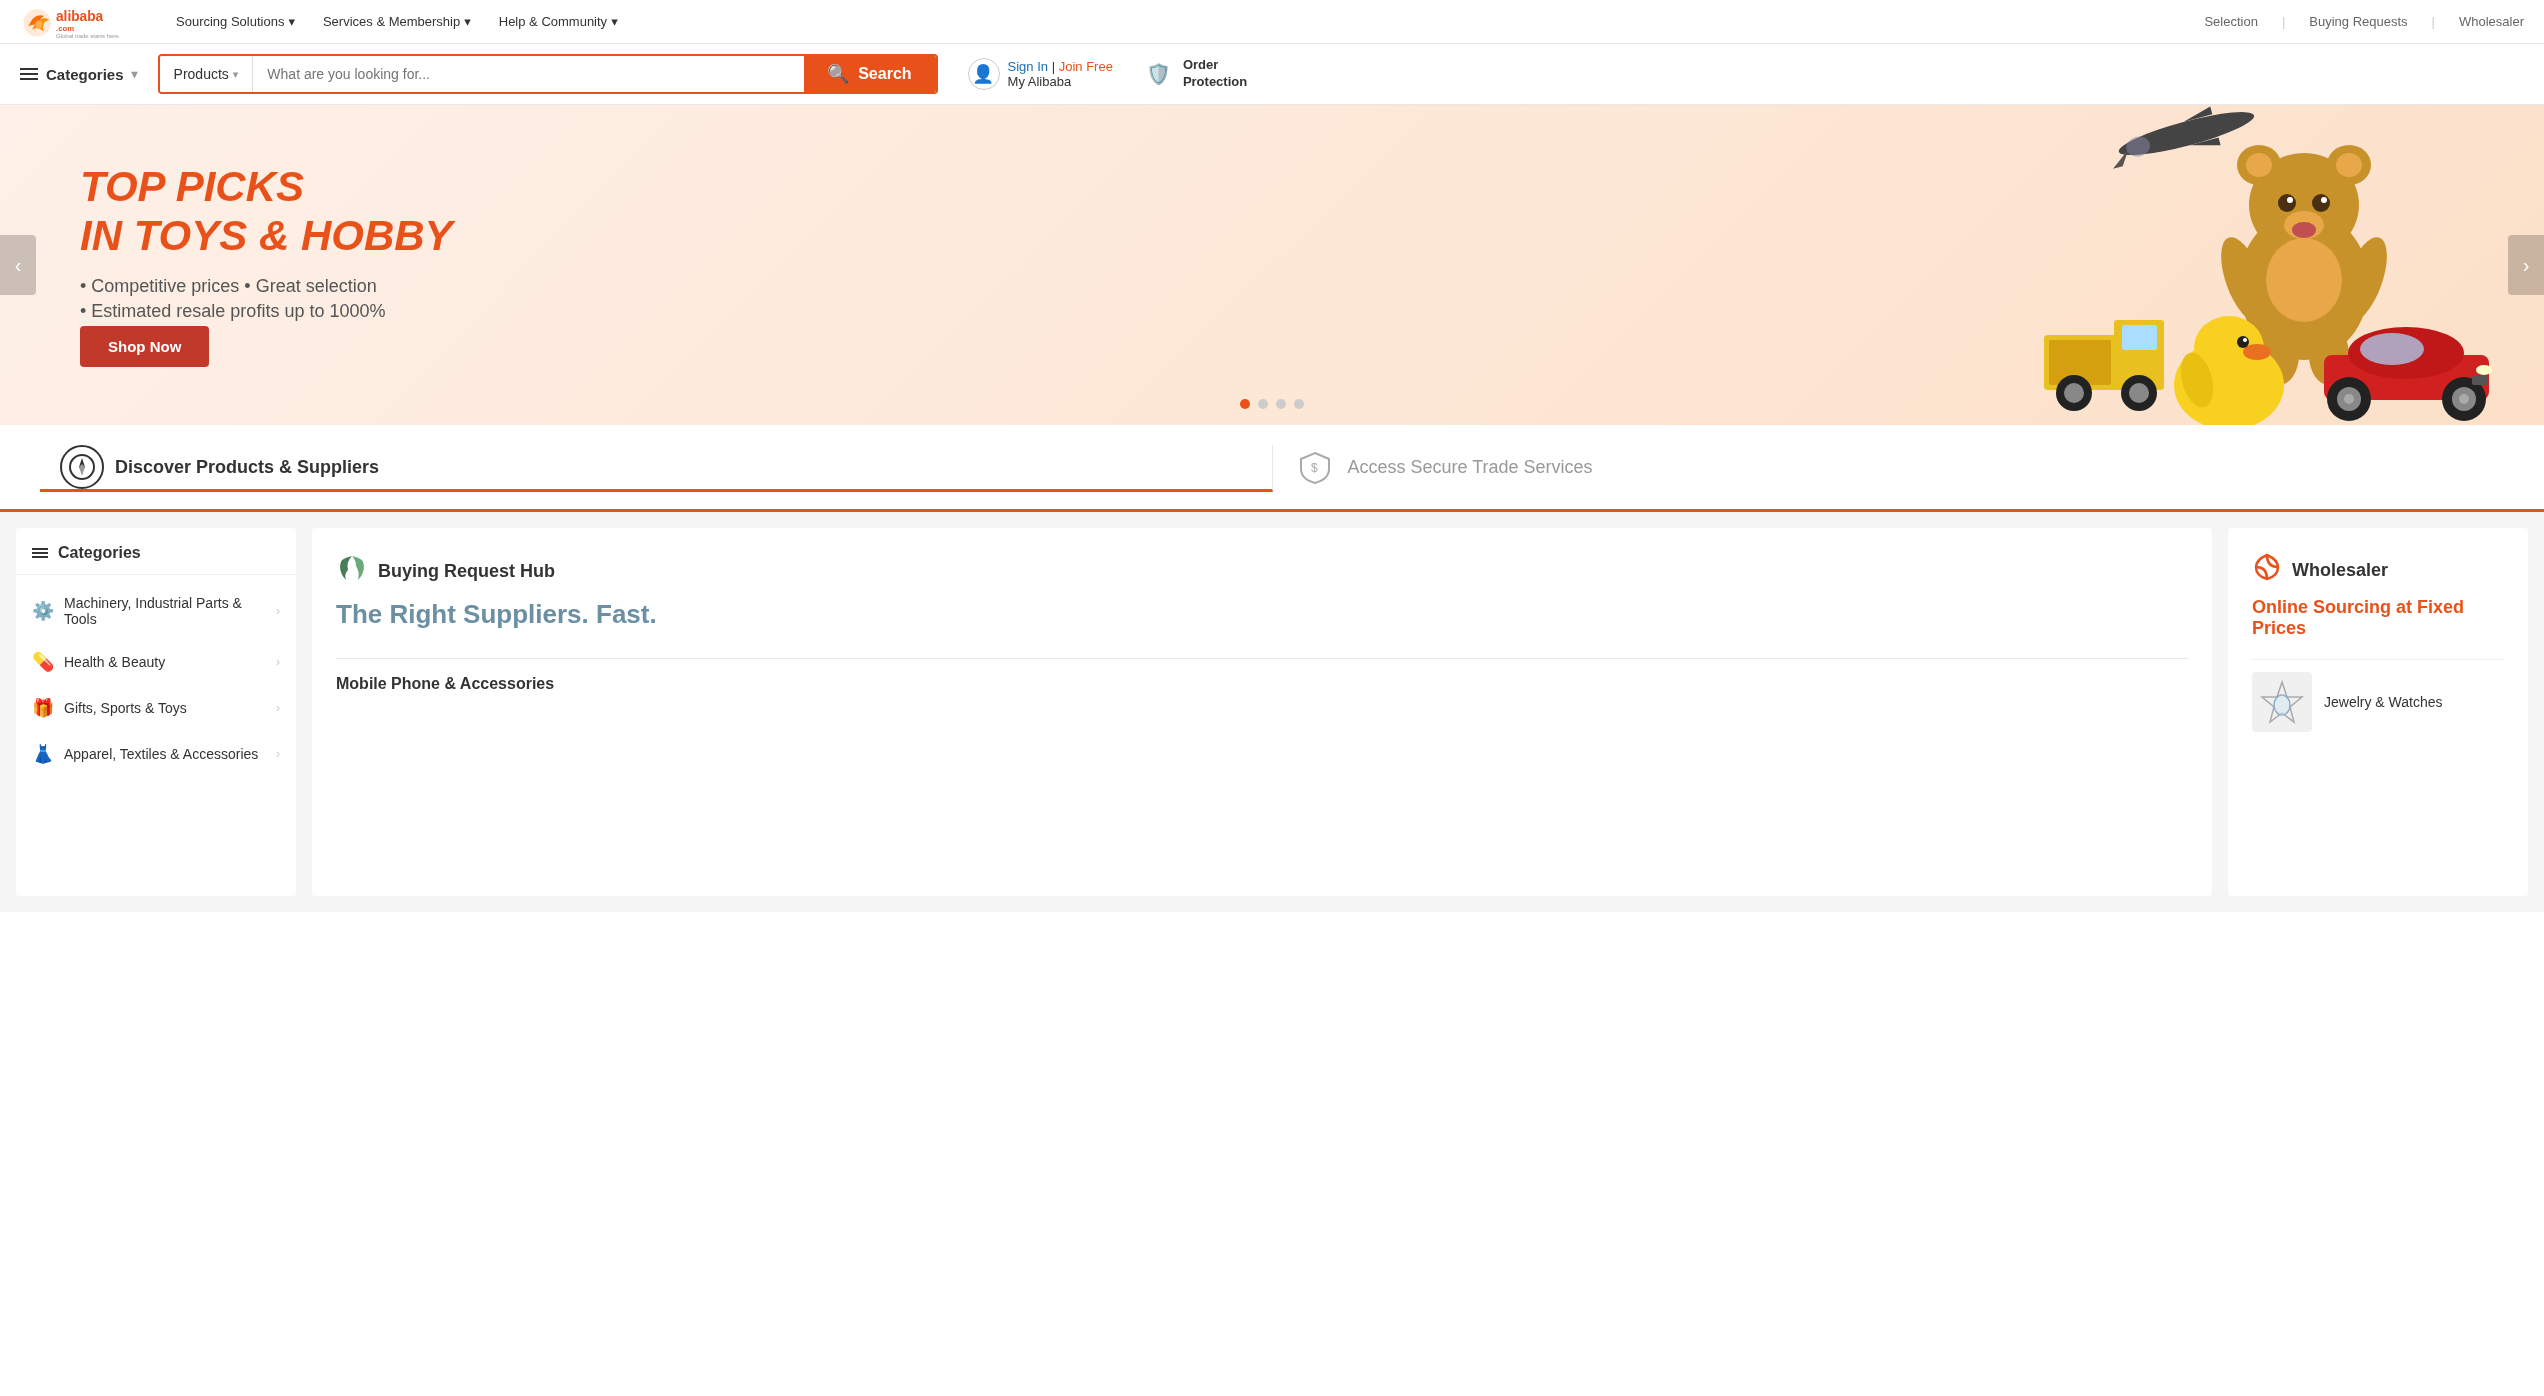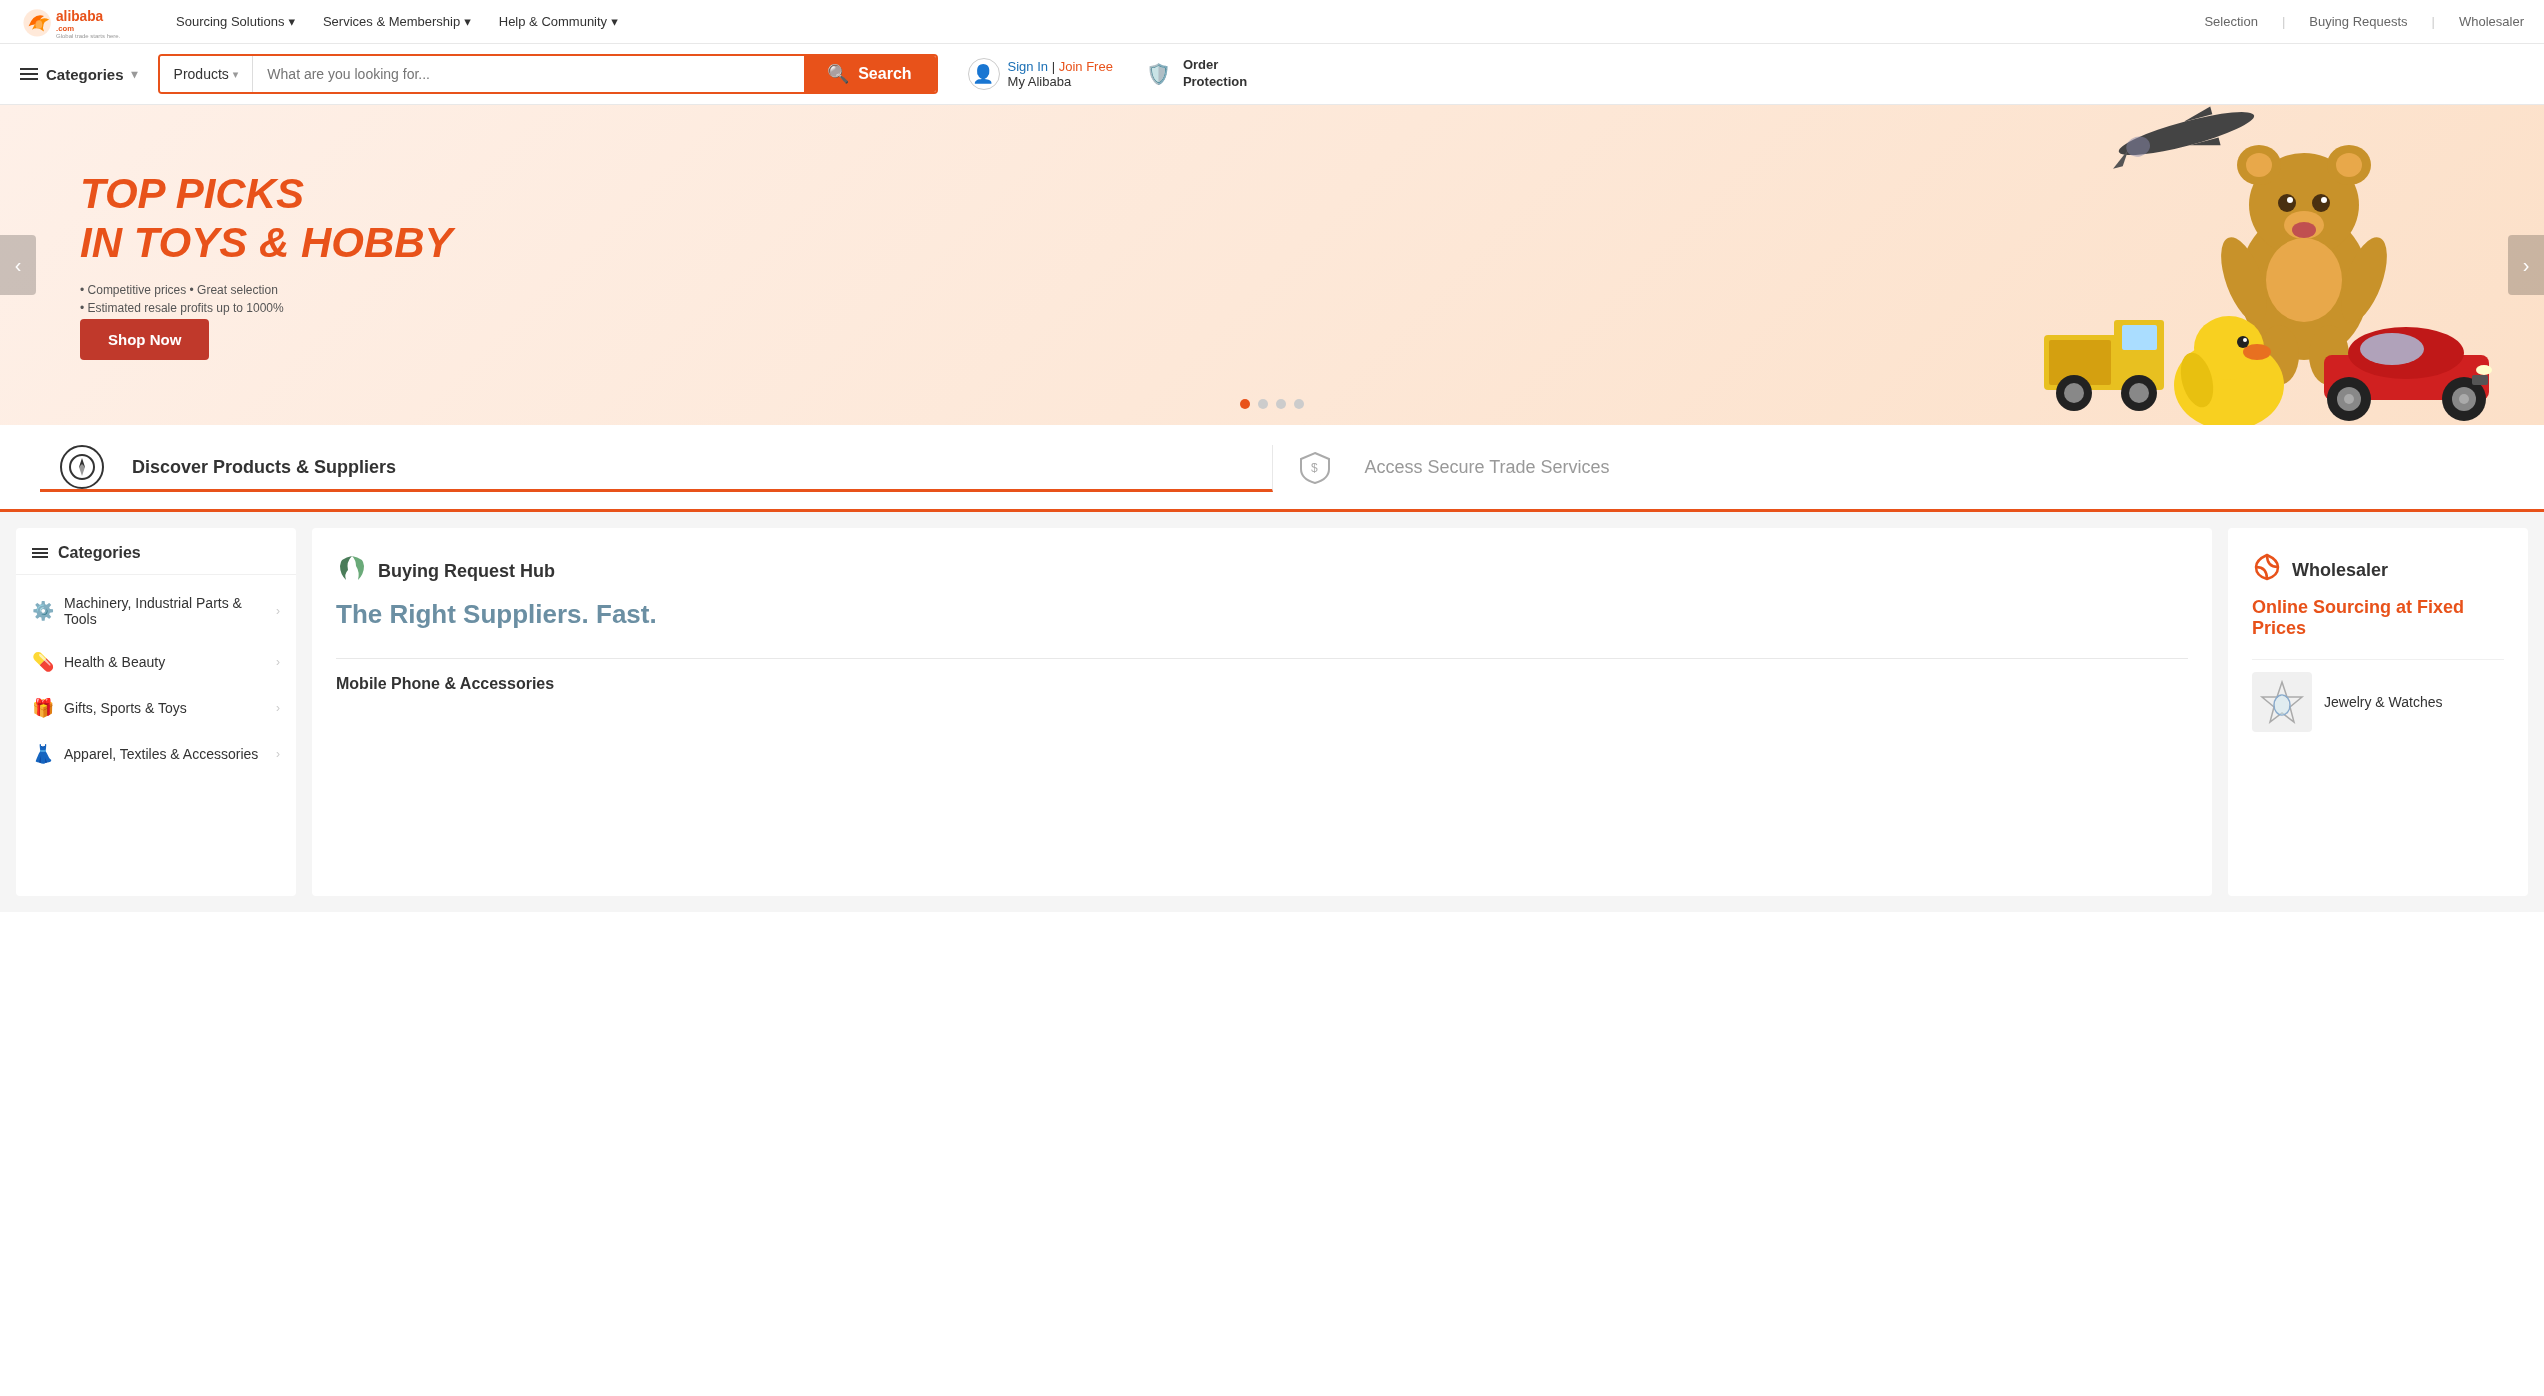--- a/index.html
+++ b/index.html
@@ -168,21 +168,21 @@
     .banner-title {
       font-size: 42px;
       font-weight: 900;
       color: #e8521a;
       line-height: 1.15;
       text-transform: uppercase;
       font-style: italic;
       margin-bottom: 16px;
     }
     .banner-bullets {
-      font-size: 12px;
+      font-size: 18px;
       color: #555;
       margin-bottom: 4px;
     }
     .banner-bullets p { margin-bottom: 4px; }
     .shop-now-btn {
       display: inline-block;
       padding: 12px 28px;
       background: #c0392b;
       color: #fff;
       font-size: 15px;
@@ -231,21 +231,21 @@
     .feature-row {
       display: flex;
       align-items: center;
       padding: 20px 40px;
       background: #fff;
       border-bottom: 3px solid #e8521a;
     }
     .feature-item {
       display: flex;
       align-items: center;
-      gap: 28px;
+      gap: 11px;
       flex: 1;
       cursor: pointer;
       padding: 0 20px;
     }
     .feature-item:not(:last-child) { border-right: 1px solid #e8e8e8; }
     .feature-item.active { border-bottom: 3px solid #e8521a; margin-bottom: -3px; }
     .feature-icon {
       width: 44px;
       height: 44px;
       font-size: 28px;

